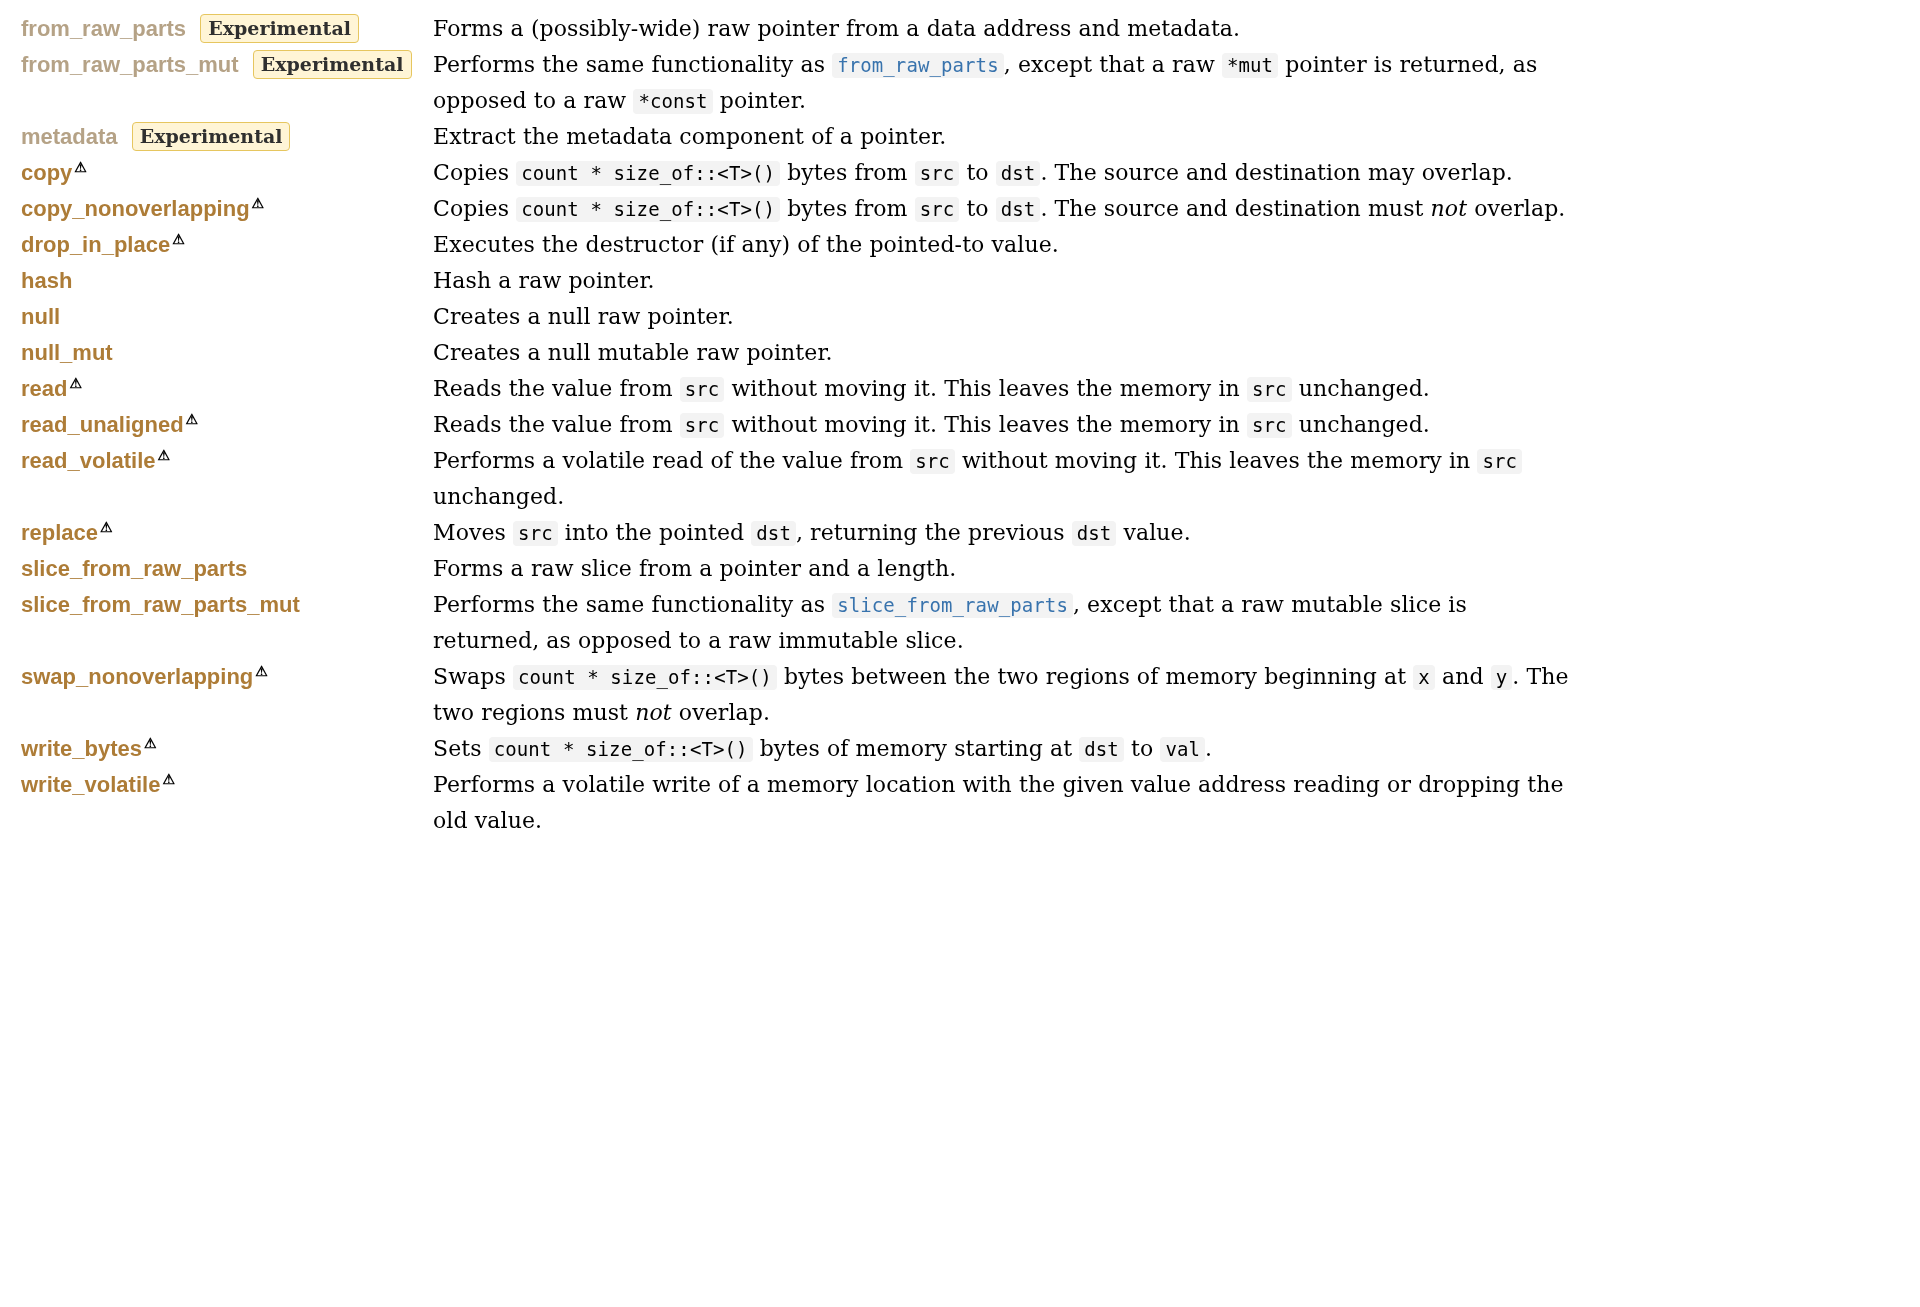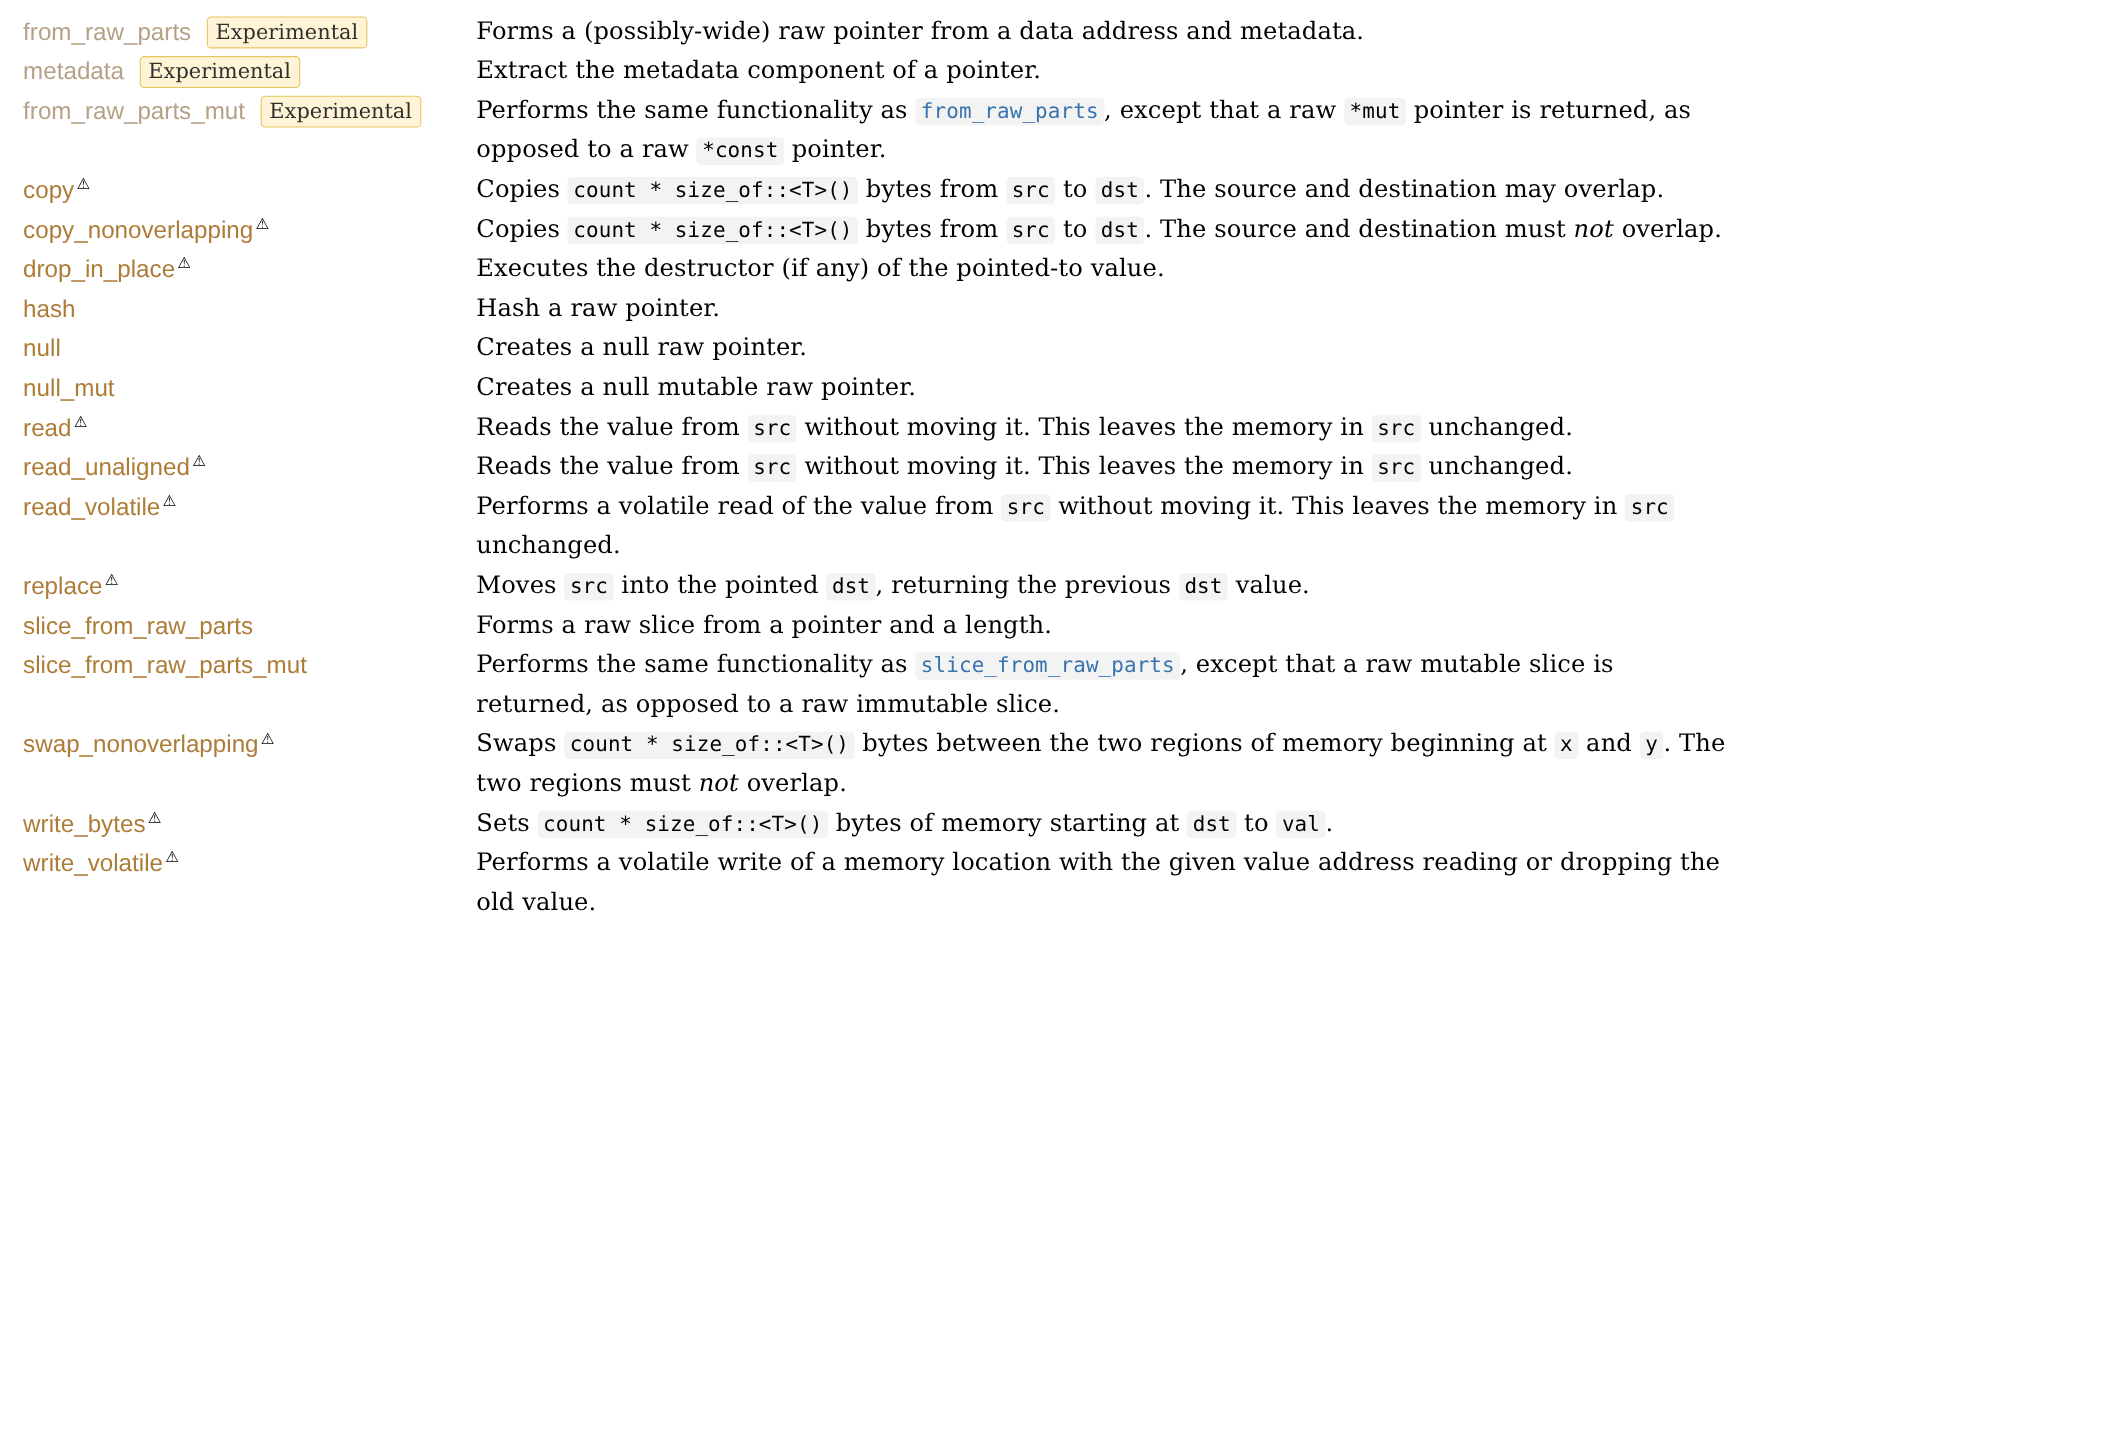--- a/index.html
+++ b/index.html
@@ -24,20 +24,21 @@
   .item-row { display: table-row; }
   .name-cell {
     display: table-cell;
     width: 392px;
     padding-right: 20px;
     vertical-align: top;
     line-height: 36px;
     font-family: "Liberation Sans", sans-serif;
     font-size: 22px;
     white-space: nowrap;
+    font-weight: bold;
   }
   .desc-cell {
     display: table-cell;
     vertical-align: top;
     line-height: 36px;
     font-size: 22px;
     letter-spacing: 0.1px;
   }
   a.fn-link {
     color: var(--fn-link, #ad7c37);
@@ -86,34 +87,34 @@
 <div class="item-table">
   <div class="item-row">
     <div class="name-cell">
       <a class="fn-link unstable">from_raw_parts</a>
     <span class="stab">Experimental</span></div>
     <div class="desc-cell">Forms a (possibly-wide) raw pointer from a data address and metadata.</div>
   </div>
 
   <div class="item-row">
     <div class="name-cell">
+      <a class="fn-link unstable">from_raw_parts_mut</a>
+    <span class="stab">Experimental</span></div>
+    <div class="desc-cell">Performs the same functionality as <a class="code-link"><code>from_raw_parts</code></a>, except that a raw <code class="inline-code">*mut</code> pointer is returned, as opposed to a raw <code class="inline-code">*const</code> pointer.</div>
+  </div>
+
+  <div class="item-row">
+    <div class="name-cell">
       <a class="fn-link unstable">metadata</a>
     <span class="stab">Experimental</span></div>
     <div class="desc-cell">Extract the metadata component of a pointer.</div>
   </div>
 
   <div class="item-row">
     <div class="name-cell">
-      <a class="fn-link unstable">from_raw_parts_mut</a>
-    <span class="stab">Experimental</span></div>
-    <div class="desc-cell">Performs the same functionality as <a class="code-link"><code>from_raw_parts</code></a>, except that a raw <code class="inline-code">*mut</code> pointer is returned, as opposed to a raw <code class="inline-code">*const</code> pointer.</div>
-  </div>
-
-  <div class="item-row">
-    <div class="name-cell">
       <a class="fn-link">copy<sup class="unsafe">⚠</sup></a>
     </div>
     <div class="desc-cell">Copies <code class="inline-code">count * size_of::&lt;T&gt;()</code> bytes from <code class="inline-code">src</code> to <code class="inline-code">dst</code>. The source and destination may overlap.</div>
   </div>
 
   <div class="item-row">
     <div class="name-cell">
       <a class="fn-link">copy_nonoverlapping<sup class="unsafe">⚠</sup></a>
     </div>
     <div class="desc-cell">Copies <code class="inline-code">count * size_of::&lt;T&gt;()</code> bytes from <code class="inline-code">src</code> to <code class="inline-code">dst</code>. The source and destination must <em class="not">not</em> overlap.</div>

